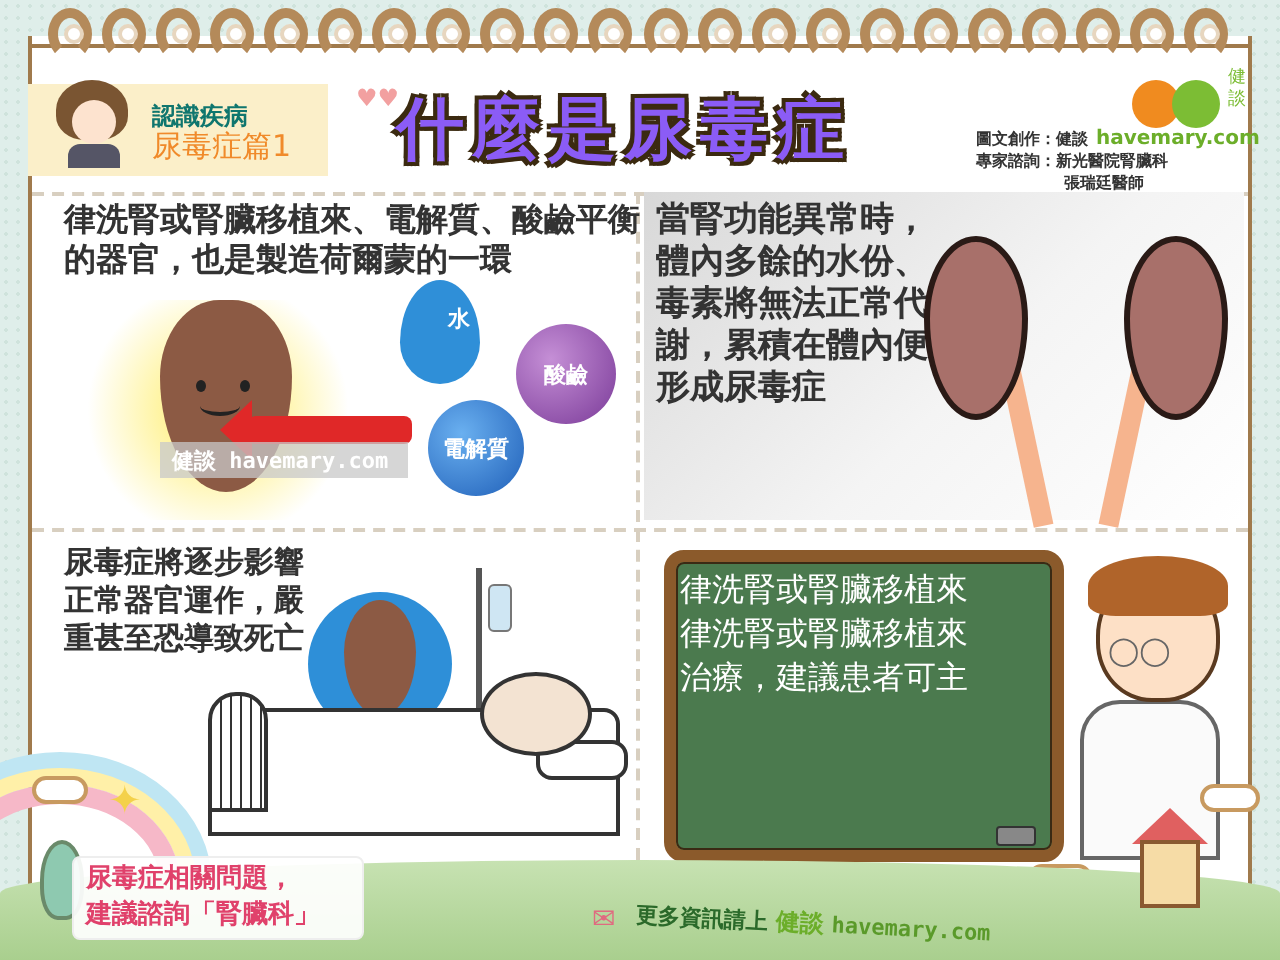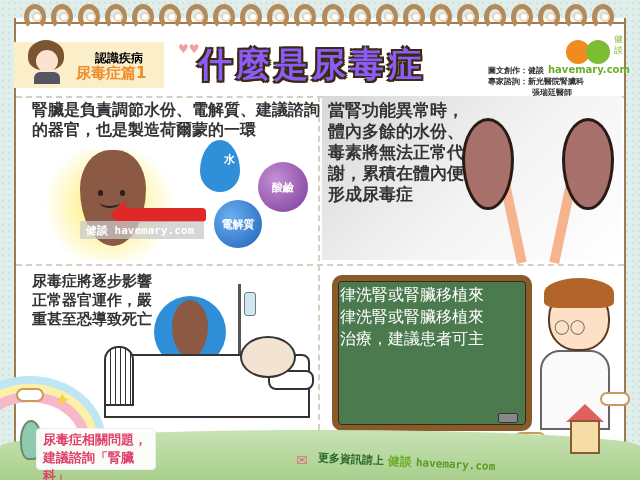--- a/index.html
+++ b/index.html
@@ -27,22 +27,22 @@
   .header-tag {
     position: absolute; left: 14px; top: 42px; width: 150px; height: 46px;
     background: #fbefc9;
   }
   .avatar {
     position: absolute; left: 28px; top: 40px; width: 36px; height: 44px;
   }
   .avatar .hair { position: absolute; left: 0; top: 0; width: 36px; height: 30px; background: #7a5532; border-radius: 50% 50% 40% 40%; }
   .avatar .face { position: absolute; left: 8px; top: 10px; width: 22px; height: 22px; background: #fde3cf; border-radius: 50%; }
   .avatar .body { position: absolute; left: 6px; top: 32px; width: 26px; height: 12px; background: #556; border-radius: 6px 6px 0 0; }
-  .tag-top { position: absolute; left: 76px; top: 50px; font-size: 12px; color: #000000; font-weight: bold; margin-left: 19px; }
-  .tag-main { position: absolute; left: 76px; top: 64px; font-size: 15px; color: #f08a2a; font-weight: bold; }
+  .tag-top { position: absolute; left: 76px; top: 50px; font-size: 12px; color: #0f766e; font-weight: bold; }
+  .tag-main { position: absolute; left: 76px; top: 64px; font-size: 15px; color: #f08a2a; font-weight: normal; }
 
   .main-title {
     position: absolute; left: 198px; top: 42px; font-size: 34px; font-weight: bold;
     color: #8b5cf6; letter-spacing: 4px;
     text-shadow: -2px -2px 0 #3b2a10, 2px -2px 0 #3b2a10, -2px 2px 0 #3b2a10, 2px 2px 0 #3b2a10, 0 2px 0 #3b2a10, 2px 0 0 #3b2a10;
   }
   .hearts { position: absolute; left: 178px; top: 42px; font-size: 12px; color: #f2a0a0; }
 
   .logo { position: absolute; left: 566px; top: 34px; width: 48px; height: 32px; }
   .logo .a { position: absolute; left: 0; top: 6px; width: 24px; height: 24px; border-radius: 50%; background: #f08b1f; }
@@ -88,21 +88,21 @@
   .eraser { position: absolute; left: 498px; top: 413px; width: 20px; height: 10px; background: #888; border: 1px solid #333; border-radius: 2px; }
 
   .doctor-head { position: absolute; left: 548px; top: 285px; width: 62px; height: 66px; background: #fde0c6; border: 2px solid #5a3a20; border-radius: 50% 50% 45% 45%; }
   .doctor-hair { position: absolute; left: 544px; top: 278px; width: 70px; height: 30px; background: #b0642a; border-radius: 50% 50% 20% 20%; }
   .doctor-glasses { position: absolute; left: 554px; top: 318px; font-size: 14px; color: #666; }
   .doctor-coat { position: absolute; left: 540px; top: 350px; width: 70px; height: 80px; background: #fafafa; border: 2px solid #666; border-radius: 20px 20px 0 0; }
 
   .footer-hills { position: absolute; left: 0; top: 430px; width: 640px; height: 50px; background: linear-gradient(#c7e2b2, #a9cf8e); border-radius: 60% 60% 0 0 / 40% 40% 0 0; }
   .rainbow { position: absolute; left: -30px; top: 392px; width: 120px; height: 100px; border-radius: 50%; border: 10px solid #f6b8c8; box-shadow: 0 0 0 8px #fff0a8, 0 0 0 16px #bfe6f3; }
   .tree { position: absolute; left: 20px; top: 420px; width: 22px; height: 40px; background: #8ec9b0; border-radius: 50% 50% 40% 40%; border: 2px solid #6a8a6a; }
-  .note-box { position: absolute; left: 36px; top: 428px; width: 120px; height: 42px; background: rgba(255,255,255,0.92); border: 1px solid #eee; border-radius: 4px; padding: 2px 6px; }
+  .note-box { position: absolute; left: 36px; top: 428px; width: 146px; height: 42px; background: rgba(255,255,255,0.92); border: 1px solid #eee; border-radius: 4px; padding: 2px 6px; }
   .note-line { font-size: 13px; color: #e0416b; font-weight: bold; line-height: 18px; }
   .more-info { position: absolute; left: 318px; top: 449px; font-size: 11px; color: #2b6a2a; font-weight: bold; transform: rotate(3deg); transform-origin: left; }
   .more-info .brand { color: #6cae2a; margin: 0 4px; font-size: 12px; }
   .more-info .site { color: #5a9a2a; font-family: "DejaVu Sans Mono", monospace; }
   .envelope { position: absolute; left: 296px; top: 452px; font-size: 14px; color: #e06a80; }
   .house { position: absolute; left: 570px; top: 420px; width: 30px; height: 34px; background: #f6dca6; border: 2px solid #8a5a30; }
   .house-roof { position: absolute; left: 566px; top: 404px; border-bottom: 18px solid #e06060; border-left: 19px solid transparent; border-right: 19px solid transparent; }
   .cloud { position: absolute; background: #fff; border: 2px solid #c89a60; border-radius: 20px; }
   .star { position: absolute; color: #f4d14a; font-size: 20px; }
 </style>
@@ -156,21 +156,21 @@
   <div><span>圖文創作：</span><span>健談</span><span class="site">havemary.com</span></div>
   <div><span>專家諮詢：</span><span>新光醫院腎臟科</span></div>
   <div style="padding-left:44px">張瑞廷醫師</div>
 </div>
 
 <div class="dash-h" style="left:16px; top:96px; width:608px;"></div>
 <div class="dash-h" style="left:16px; top:264px; width:608px;"></div>
 <div class="dash-v" style="left:318px; top:96px; height:334px;"></div>
 
 <div class="panel-text" style="left:32px; top:100px;">
-  <div>腎臟是負責調節水份、電解質、建議諮詢</div>
+  <div>律洗腎或腎臟移植來、電解質、酸鹼平衡</div>
   <div>的器官，也是製造荷爾蒙的一環</div>
 </div>
 <div class="sunburst"></div>
 <div class="kidney-happy">
   <div class="eye" style="left:18px"></div>
     <div class="eye" style="left:40px"></div>
     <div class="smile"></div>
 </div>
 <div class="arrow-red"></div>
 <div class="watermark">健談 havemary.com</div>

